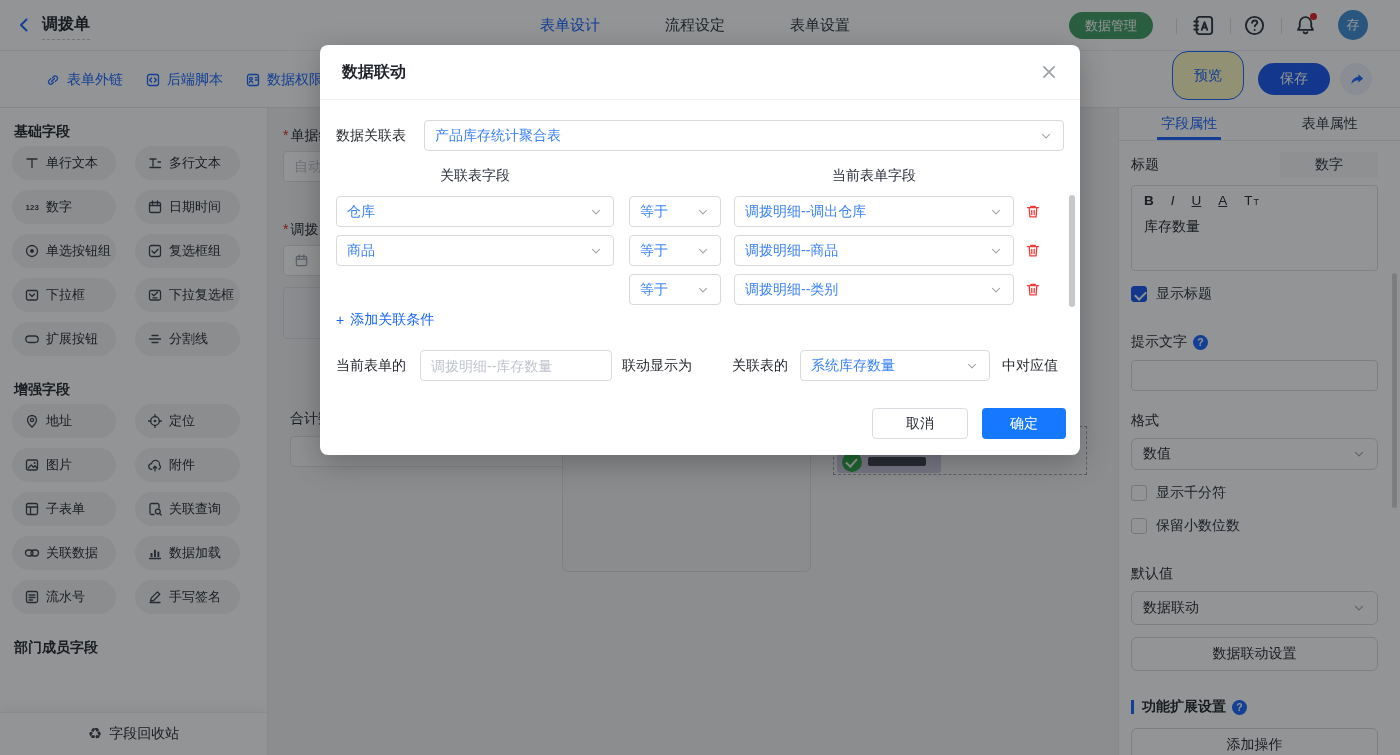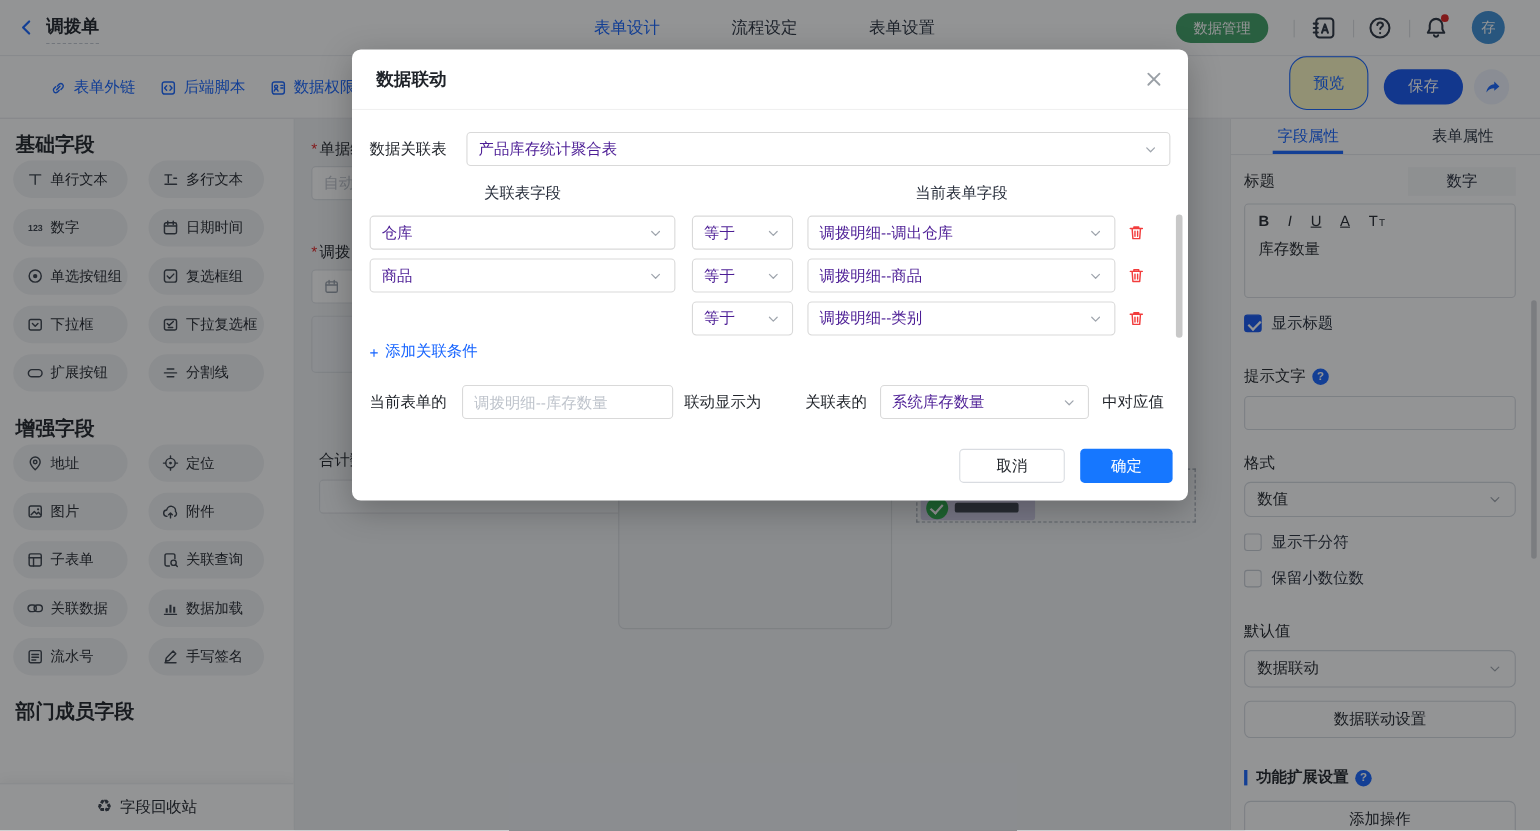--- a/index.html
+++ b/index.html
@@ -23,21 +23,21 @@
 
   
   .toolbar { position:absolute; left:0; top:51px; width:1400px; height:57px; background:#fff; border-bottom:1px solid #e6e8eb; z-index:1; }
   .tl-item { position:absolute; top:20px; display:flex; align-items:center; gap:6px; color:#1664ff; font-size:14px; cursor:pointer; }
   .btn-preview { position:absolute; left:1172px; top:0; width:72px; height:49px; border:1px solid #1664ff; border-radius:16px; color:#1664ff; font-size:14px; background:#fef9c3; display:flex; align-items:center; justify-content:center; cursor:pointer; }
   .btn-save { position:absolute; left:1258px; top:12px; width:72px; height:32px; border-radius:16px; color:#fff; font-size:14px; background:#1456f0; display:flex; align-items:center; justify-content:center; cursor:pointer; }
   .btn-share { position:absolute; left:1340px; top:12px; width:32px; height:32px; border-radius:50%; background:#eef3fd; display:flex; align-items:center; justify-content:center; cursor:pointer; }
 
   
   .left-panel { position:absolute; left:0; top:108px; width:268px; bottom:0; background:#fff; border-right:1px solid #e7e9ec; padding:14px 0 0 12px; overflow:hidden; }
-  .sec-h { font-size:18px; font-weight:700; color:#1f2329; line-height:18px; margin:0 0 6px 2px; }
+  .sec-h { font-size:14px; font-weight:700; color:#1f2329; line-height:18px; margin:0 0 6px 2px; }
   .sec-h.mt { margin-top:24px; }
   .pill-grid { display:grid; grid-template-columns:104px 105px; column-gap:19px; row-gap:10px; }
   .pill { height:34px; border-radius:17px; background:#f1f2f4; display:flex; align-items:center; gap:6px; padding-left:12px; font-size:13px; color:#23272e; cursor:grab; white-space:nowrap; }
   .pill svg { width:16px; height:16px; flex:none; color:#3a414b; }
   .recycle-bar { position:absolute; left:0; bottom:0; width:267px; height:43px; background:#fff; border-top:1px solid #eceef0; box-shadow:0 -4px 10px rgba(0,0,0,.05); display:flex; align-items:center; justify-content:center; gap:7px; font-size:14px; color:#23272e; cursor:pointer; }
   .recycle-glyph { font-size:16px; line-height:16px; color:#3a414b; }
 
   
   .canvas { position:absolute; left:268px; top:108px; width:850px; bottom:0; background:#f0f2f5; }
   .f-label { position:absolute; font-size:14px; color:#1f2329; }
@@ -79,21 +79,21 @@
   .rp-scroll { position:absolute; right:3px; top:165px; width:5px; height:235px; background:#d3d5d9; border-radius:3px; }
   .chev { width:14px; height:14px; color:#a0a6ae; flex:none; }
 
   
   .overlay { position:absolute; inset:0; background:rgba(15,17,20,0.45); z-index:40; }
   .modal { position:absolute; left:320px; top:45px; width:760px; height:410px; background:#fff; border-radius:8px; box-shadow:0 8px 30px rgba(0,0,0,.25); z-index:50; }
   .m-head { height:55px; border-bottom:1px solid #f0f0f0; display:flex; align-items:center; padding:0 22px; }
   .m-title { font-size:16px; font-weight:600; color:#1f2329; }
   .m-close { position:absolute; right:22px; top:18px; width:18px; height:18px; color:#9aa0a6; cursor:pointer; }
   .m-label { font-size:14px; color:#1f2329; }
-  .m-sel { border:1px solid #d9d9d9; border-radius:4px; height:31px; background:#fff; display:flex; align-items:center; justify-content:space-between; padding:0 10px; font-size:14px; color:#4c1d95; cursor:pointer; }
+  .m-sel { border:1px solid #d9d9d9; border-radius:4px; height:31px; background:#fff; display:flex; align-items:center; justify-content:space-between; padding:0 10px; font-size:14px; color:#3b82f6; cursor:pointer; }
   .m-col-h { position:absolute; font-size:14px; color:#272e3b; }
   .m-trash { position:absolute; width:16px; height:17px; color:#f23c3c; cursor:pointer; }
   .m-link { position:absolute; left:16px; top:266px; font-size:14px; color:#1664ff; display:flex; gap:6px; align-items:center; cursor:pointer; }
   .m-input { position:absolute; border:1px solid #d9d9d9; border-radius:4px; height:31px; font-size:14px; padding:0 10px; outline:none; color:#1f2329; }
   .m-input::placeholder { color:#bfc4cc; }
   .btn-cancel { position:absolute; width:96px; height:31px; border:1px solid #d9dce1; border-radius:4px; background:#fff; font-size:14px; color:#1f2329; display:flex; align-items:center; justify-content:center; cursor:pointer; }
   .btn-ok { position:absolute; width:84px; height:31px; border-radius:4px; background:#1677ff; font-size:14px; color:#fff; display:flex; align-items:center; justify-content:center; cursor:pointer; }
   .m-scroll { position:absolute; right:5px; top:150px; width:6px; height:112px; border-radius:3px; background:#c8c8c8; }
 </style>
 </head>

